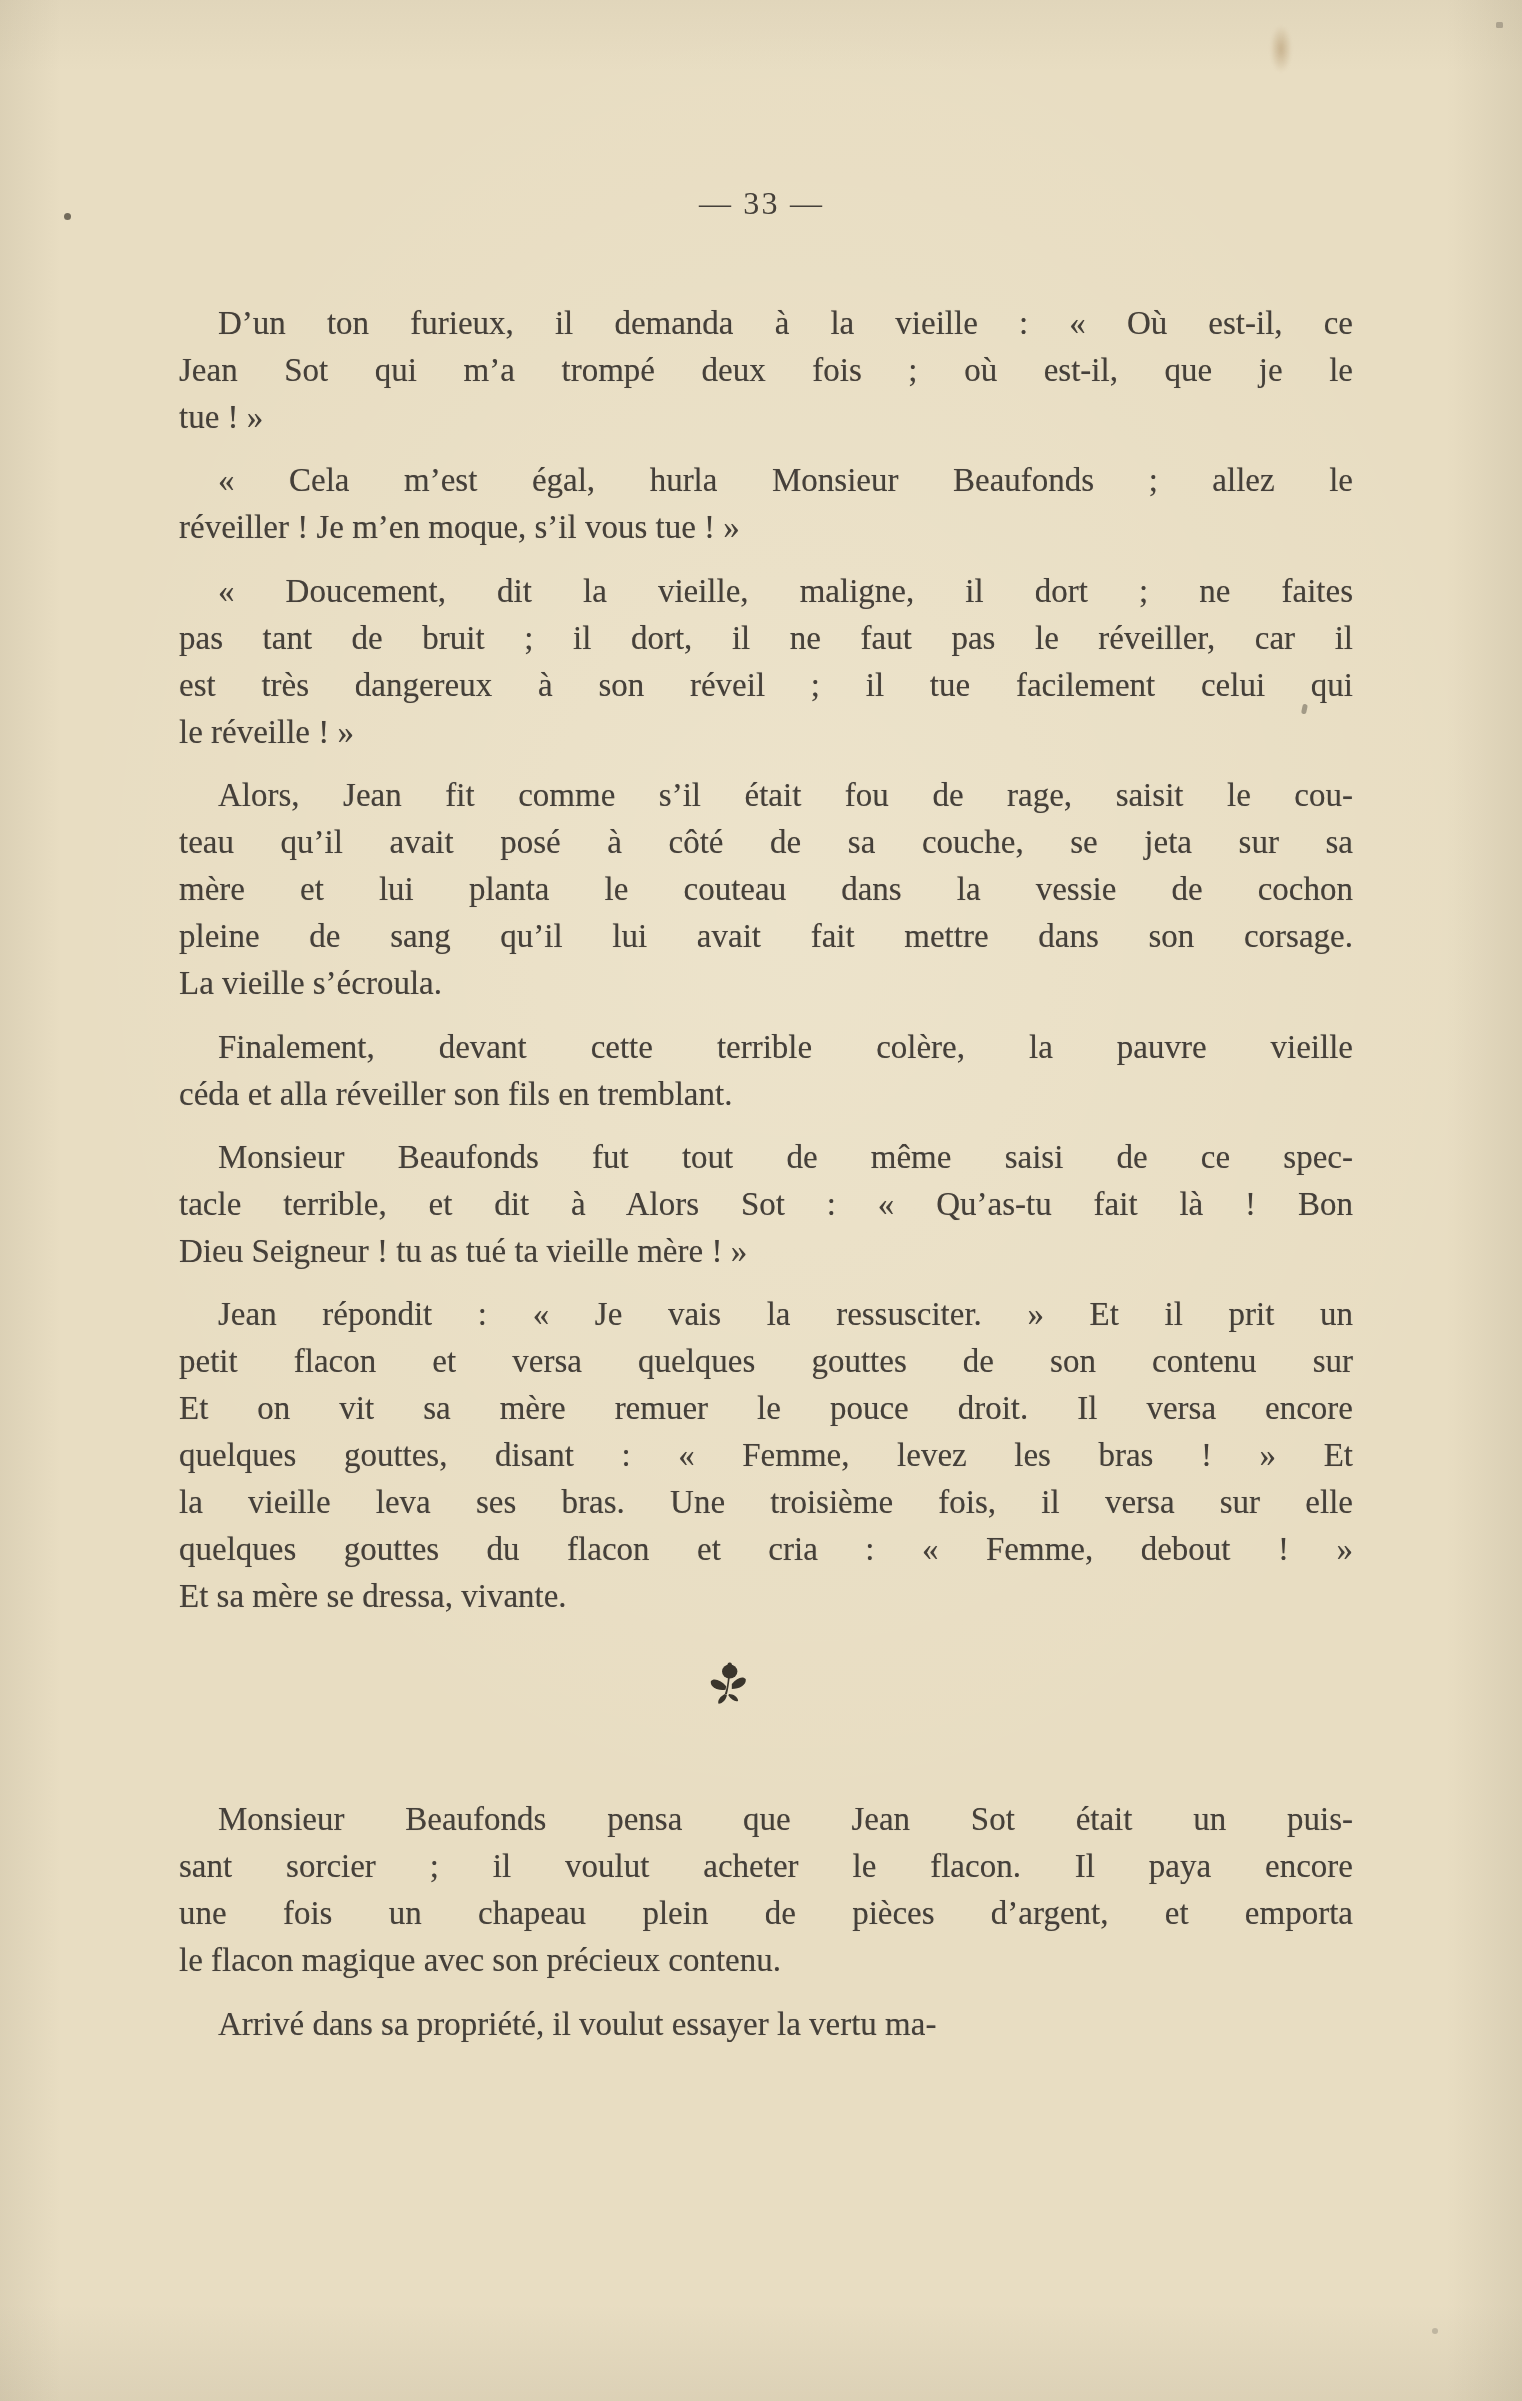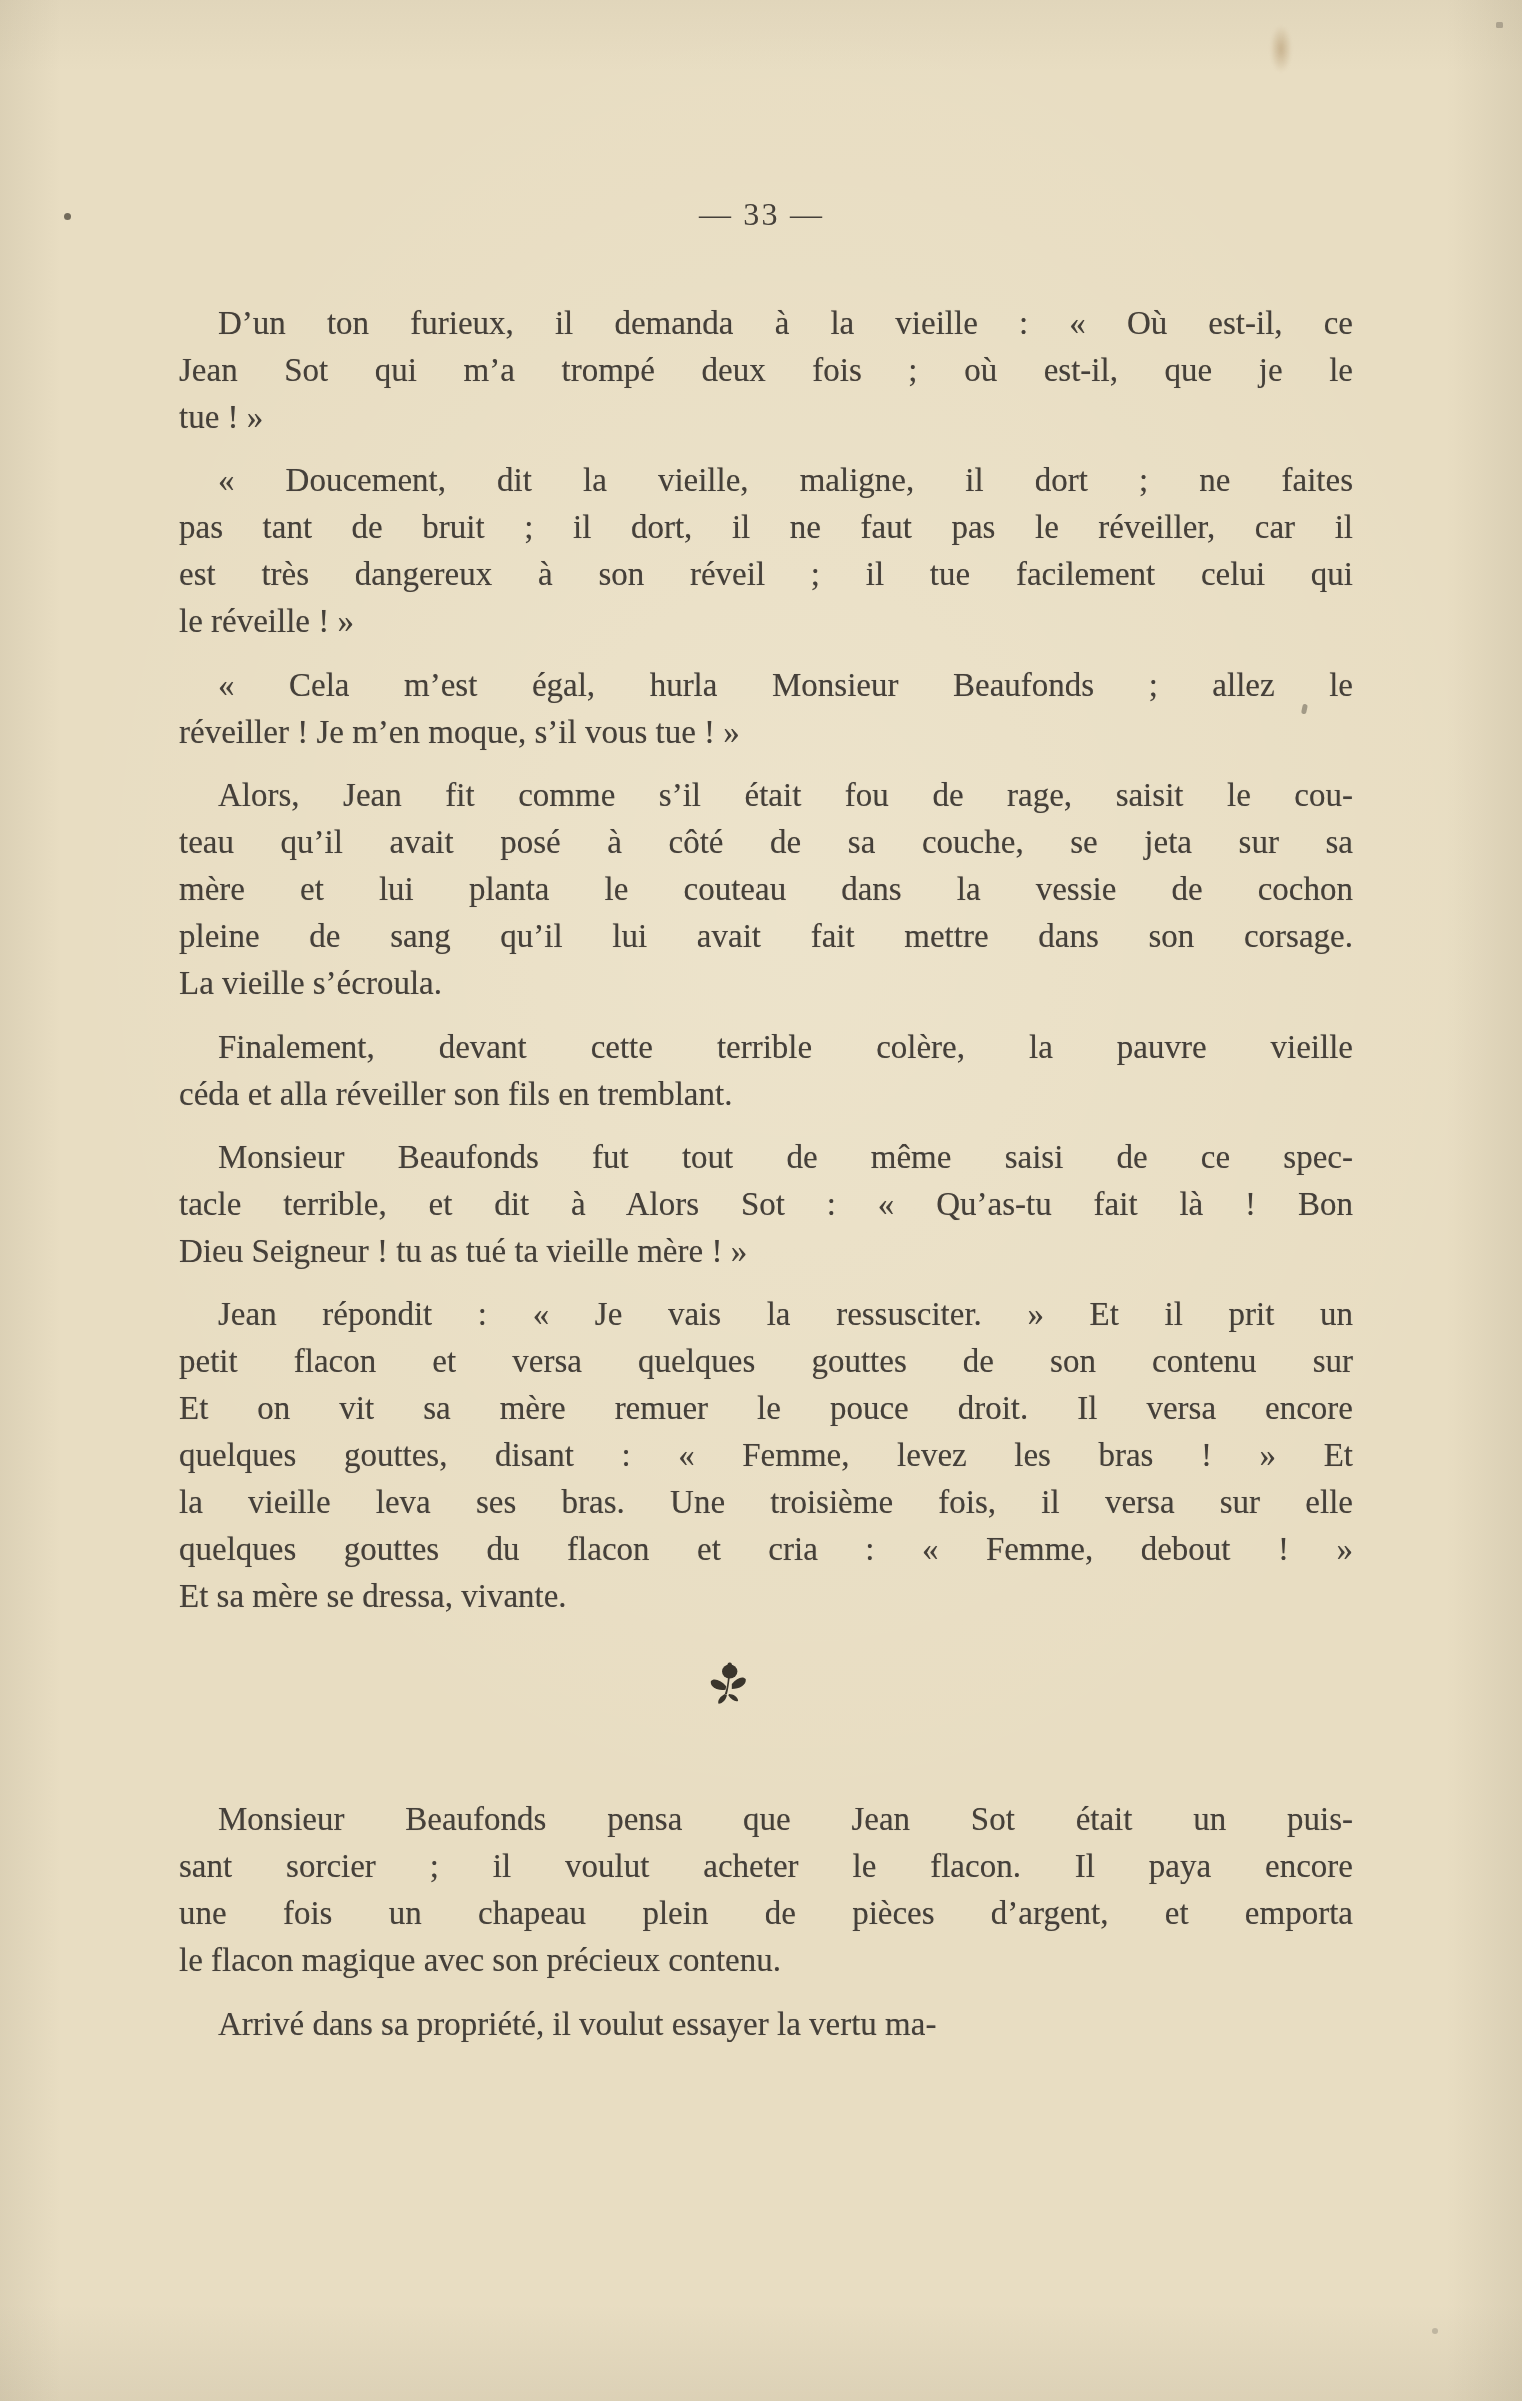--- a/index.html
+++ b/index.html
@@ -16,21 +16,21 @@
     background:
       radial-gradient(ellipse 1042px 1339px at 52% 38%, rgba(255,252,240,0.20), rgba(255,252,240,0) 70%),
       linear-gradient(to right, rgba(110,100,75,0.10), rgba(110,100,75,0) 4%, rgba(110,100,75,0) 95%, rgba(110,100,75,0.12) 100%),
       linear-gradient(to bottom, rgba(110,100,75,0.06), rgba(110,100,75,0) 3%, rgba(110,100,75,0) 96%, rgba(110,100,75,0.10) 100%),
       var(--paper, #e8ddc2);
     font-family: "Liberation Serif", "DejaVu Serif", serif;
     color: var(--ink, #45403a);
   }
   .page-number {
     position: absolute;
-    top: 196px;
+    top: 185px;
     left: 0;
     width: 100%;
     text-align: center;
     font-size: 32px;
     letter-spacing: 2.2px;
     color: var(--ink, #45403a);
   }
   .text-block {
     position: relative;
     margin-left: 179px;
@@ -90,29 +90,29 @@
 
   <div class="text-block">
 
     <p class="para">
       <span class="ln indent">D’un ton furieux, il demanda à la vieille : « Où est-il, ce</span>
       <span class="ln">Jean Sot qui m’a trompé deux fois ; où est-il, que je le</span>
       <span class="ln last">tue ! »</span>
     </p>
 
     <p class="para">
+      <span class="ln indent">« Cela m’est égal, hurla Monsieur Beaufonds ; allez le</span>
+      <span class="ln last">réveiller ! Je m’en moque, s’il vous tue ! »</span>
+    </p>
+
+    <p class="para">
       <span class="ln indent">« Doucement, dit la vieille, maligne, il dort ; ne faites</span>
       <span class="ln">pas tant de bruit ; il dort, il ne faut pas le réveiller, car il</span>
       <span class="ln">est très dangereux à son réveil ; il tue facilement celui qui</span>
       <span class="ln last">le réveille ! »</span>
-    </p>
-
-    <p class="para">
-      <span class="ln indent">« Cela m’est égal, hurla Monsieur Beaufonds ; allez le</span>
-      <span class="ln last">réveiller ! Je m’en moque, s’il vous tue ! »</span>
     </p>
 
     <p class="para">
       <span class="ln indent">Alors, Jean fit comme s’il était fou de rage, saisit le cou-</span>
       <span class="ln">teau qu’il avait posé à côté de sa couche, se jeta sur sa</span>
       <span class="ln">mère et lui planta le couteau dans la vessie de cochon</span>
       <span class="ln">pleine de sang qu’il lui avait fait mettre dans son corsage.</span>
       <span class="ln last">La vieille s’écroula.</span>
     </p>
 

